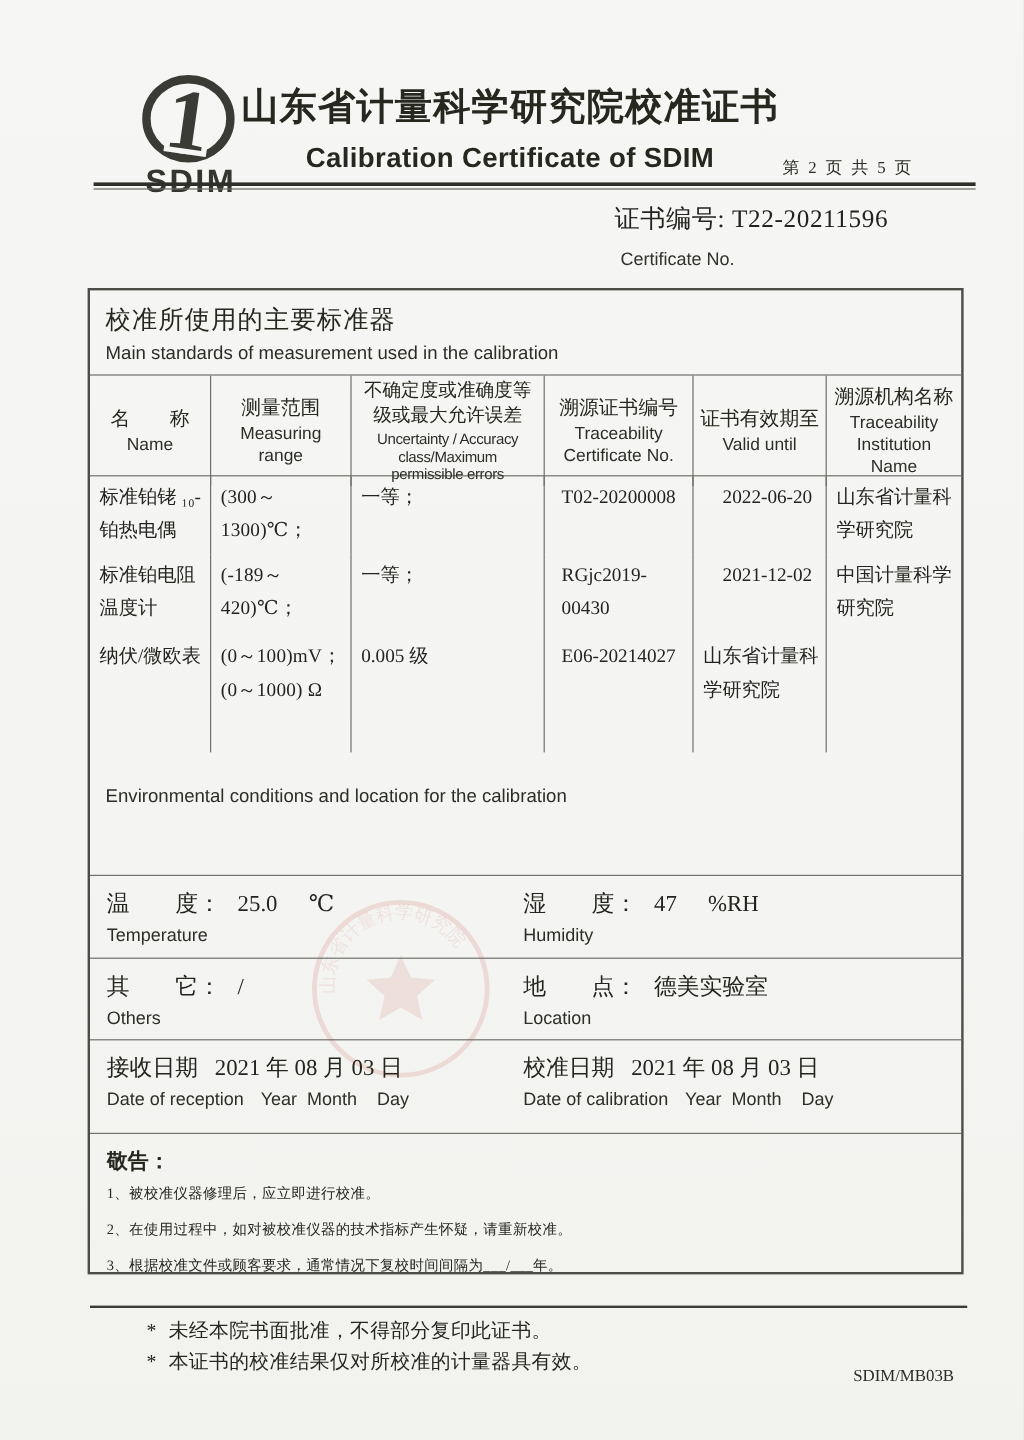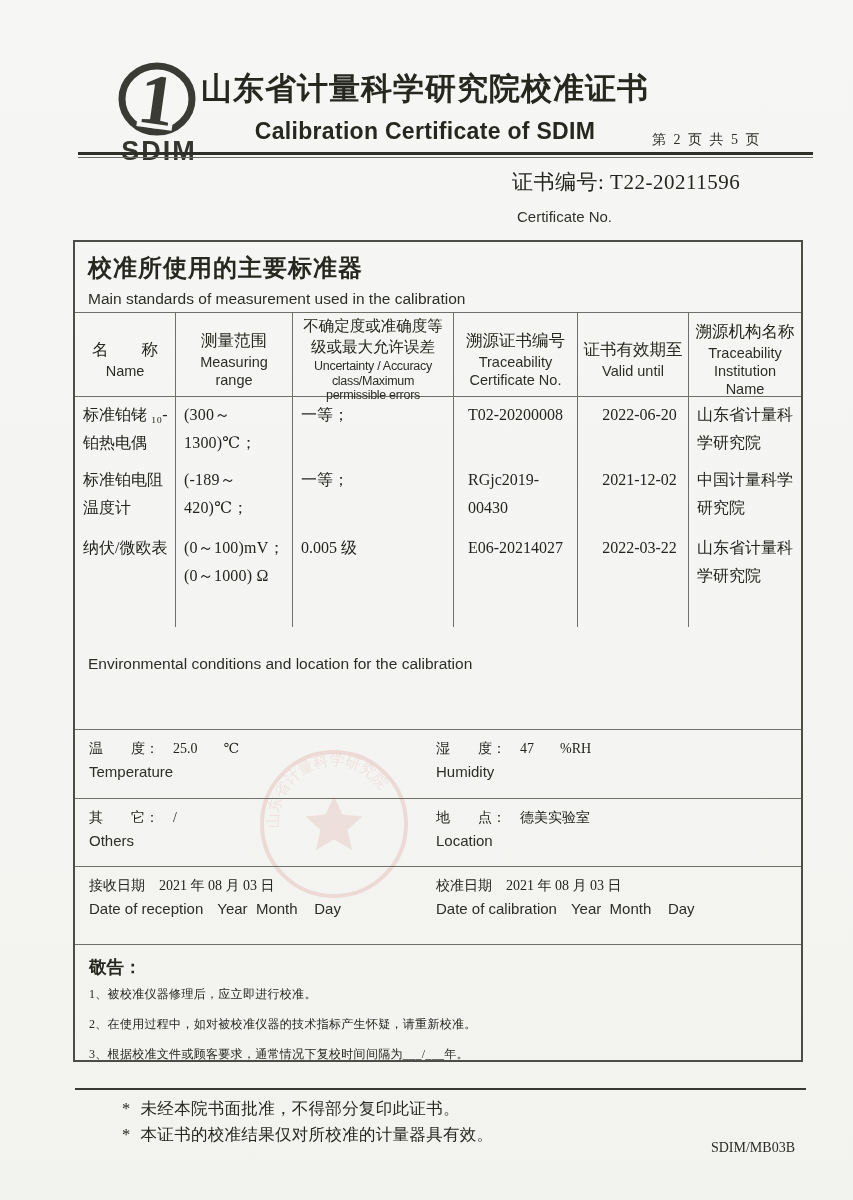--- a/index.html
+++ b/index.html
@@ -26,22 +26,22 @@
     border-top:3px solid #2e2f29; border-bottom:1px solid #6a6b64; }
   .certno { position:absolute; left:512px; top:168px; width:300px; }
   .certno-main { font-size:21px; color:#23241f; letter-spacing:0.5px; }
   .certno-sub { font-family:"Liberation Sans","DejaVu Sans",sans-serif; font-size:15px;
     color:#30312b; margin-top:12px; margin-left:5px; }
 
   
   .main-box { position:absolute; left:73px; top:240px; width:730px; height:822px;
     border:2px solid #4c4d47; }
   .sec-head { position:absolute; left:0; width:100%; padding:10px 13px 0 13px; }
-  .sec-title-zh { font-size:24px; color:#26271f; letter-spacing:1px;
-    font-family:"Liberation Sans","DejaVu Sans",sans-serif; font-weight:700; }
+  .sec-title-zh { font-size:21px; color:#26271f; letter-spacing:1px;
+    font-family:"Liberation Sans","DejaVu Sans",sans-serif; font-weight:400; }
   .sec-title-en { font-family:"Liberation Sans","DejaVu Sans",sans-serif;
     font-size:15.5px; color:#2c2d27; margin-top:6px; }
   .sec1 { top:0; height:70px; }
   .sec2 { top:385px; height:103px; border-bottom:1px solid #6f706a; padding-top:22px; }
 
   
   .tbl { position:absolute; left:0; top:70px; width:100%; }
   .tbl-head { display:grid; height:85px; border-top:1px solid #6f706a;
     border-bottom:1px solid #6f706a;
     grid-template-columns:101px 117px 161px 124px 111px 1fr; }
@@ -64,21 +64,21 @@
   .cell-valid { padding-left:16px !important; text-align:center; }
   .cell-range { letter-spacing:0.2px; }
 
   
   .env-row { position:absolute; left:0; width:100%; display:grid;
     grid-template-columns:347px 1fr; }
   .row-a { top:488px; height:69px; border-bottom:1px solid #6f706a; }
   .row-b { top:557px; height:68px; border-bottom:1px solid #6f706a; }
   .row-c { top:625px; height:78px; border-bottom:1px solid #6f706a; }
   .env-cell { padding:10px 0 0 14px; }
-  .env-line1 { font-size:14px; color:#23241f; }
+  .env-line1 { font-size:19px; color:#23241f; }
   .env-val { margin-left:14px; }
   .env-unit { margin-left:26px; }
   .env-line2 { font-family:"Liberation Sans","DejaVu Sans",sans-serif; font-size:15px;
     color:#2c2d27; margin-top:5px; }
   .date-units { white-space:pre; margin-left:14px; }
 
   
   .notice { position:absolute; left:0; top:703px; width:100%; height:119px;
     padding:10px 14px 0 14px; }
   .notice-title { font-size:17.5px; font-weight:600; color:#26271f;
@@ -196,21 +196,20 @@
         <div class="cell-certno">RGjc2019-00430</div>
         <div class="cell-valid">2021-12-02</div>
         <div class="cell-institution">中国计量科学
 研究院</div>
 
         <div class="cell-name">纳伏/微欧表</div>
         <div class="cell-range">(0～100)mV；
 (0～1000) Ω</div>
         <div class="cell-accuracy">0.005 级</div>
         <div class="cell-certno">E06-20214027</div>
-        <div class="cell-valid">2022-03-22</div>
         <div class="cell-institution">山东省计量科
 学研究院</div>
       </div>
     </div>
 
     <div class="sec-head sec2">
       <div class="sec-title-en">Environmental conditions and location for the calibration</div>
     </div>
 
     <div class="env-row row-a">

